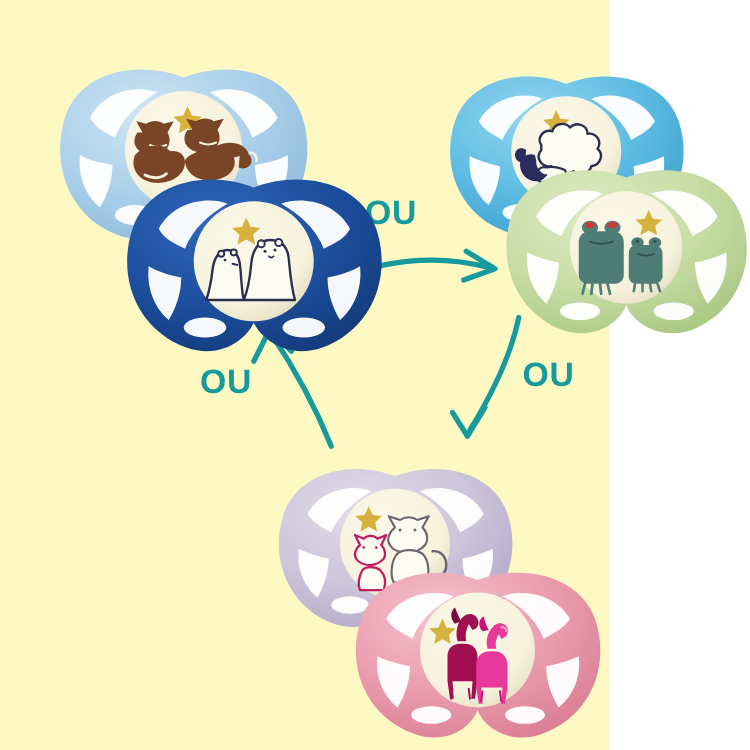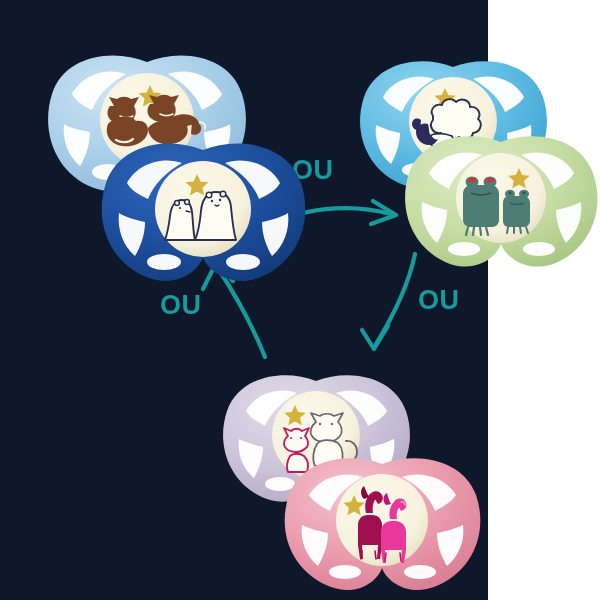--- a/index.html
+++ b/index.html
@@ -2,21 +2,21 @@
 <html><head>
 <meta charset="utf-8">
 <style>
   html,body{margin:0;padding:0;}
   body{
     width:600px;height:600px;
     background:#ffffff;
     font-family:"Liberation Sans", sans-serif;
     overflow:hidden;
   }
-  #stage{position:relative;width:488px;height:600px;background:#0f172a;}
+  #stage{position:relative;width:488px;height:600px;background:#fef9c3;}
 
   
   .pacifier{position:absolute;}
   .pac-svg{display:block;}
   .ou{
     position:absolute;
     font-family:"Liberation Sans", sans-serif;
     font-weight:bold;
     font-size:27px;
     letter-spacing:.5px;

